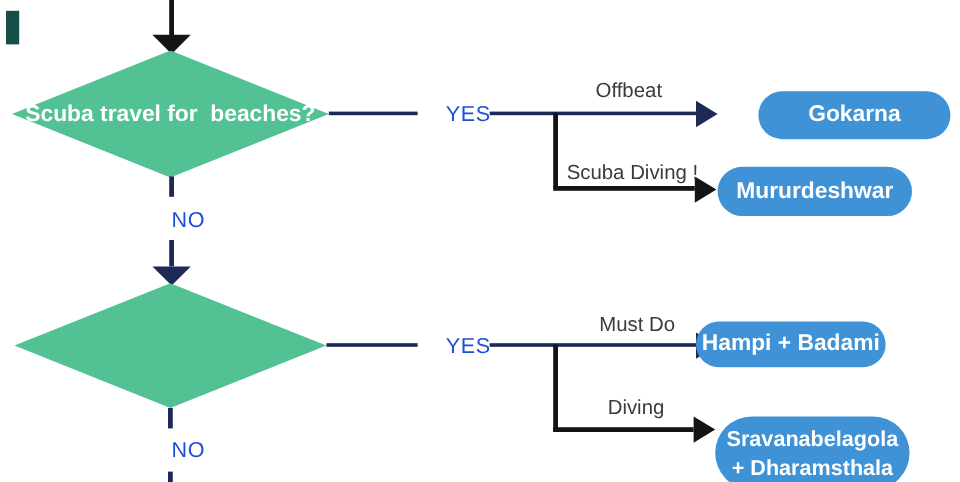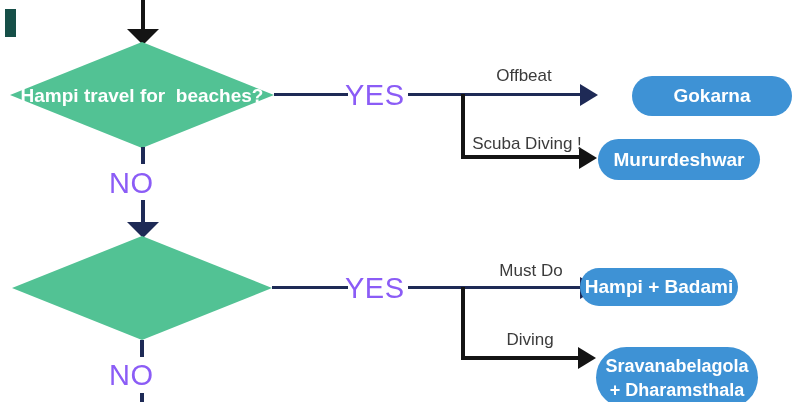--- a/index.html
+++ b/index.html
@@ -19,21 +19,21 @@
     color:#fff;font-weight:bold;font-size:19px;line-height:27px;
     text-align:center;white-space:pre-wrap;
   }
   .pill{
     position:absolute;display:flex;align-items:center;justify-content:center;
     background:var(--blue);border-radius:999px;color:#fff;font-weight:bold;
     font-size:19px;line-height:24px;text-align:center;padding:0 4px;box-sizing:border-box;
   }
   .pill.small{font-size:18px;line-height:24px;margin-top:12px;}
   .yesno{
-    position:absolute;font-size:29px;color:#8b5cf6;text-align:left;
+    position:absolute;font-size:18px;color:#1d4ed8;text-align:right;
     letter-spacing:.5px;line-height:30px;
   }
   .lineLabel{
     position:absolute;font-size:17px;color:var(--gray);
     text-align:center;line-height:20px;
   }
   .arr-right{
     position:absolute;width:0;height:0;
     border-top:11px solid transparent;border-bottom:11px solid transparent;
     border-left:18px solid var(--navy);
@@ -51,21 +51,21 @@
 <body>
 
 <div class="canvas" style="--green: #52C294; --blue: #3E92D5; --navy: #1E2A56; --black: #141414; --gray: #3B3B3B;">
 
   <div class="fragment" style="left:5px;top:9px;width:11px;height:28px;"></div>
 
   <div class="vline blk" style="left:141px;top:0;width:4px;height:30px;"></div>
   <div class="arr-down blackhead" style="left:127px;top:29px;"></div>
 
   <div class="diamond-bg" style="left:10px;top:42px;width:264px;height:106px;"></div>
-  <div class="diamond-text" style="left:10px;top:42px;width:264px;height:106px;">Hampi travel for  beaches?</div>
+  <div class="diamond-text" style="left:10px;top:42px;width:264px;height:106px;">Scuba travel for  beaches?</div>
 
   <div class="hline" style="left:274px;top:93px;width:74px;height:3px;"></div>
   <div class="yesno" style="left:345px;top:80px;width:64px;">YES</div>
   <div class="hline" style="left:408px;top:93px;width:172px;height:3px;"></div>
   <div class="arr-right" style="left:580px;top:84px;"></div>
 
   <div class="vline blk" style="left:461px;top:94px;width:4px;height:62px;"></div>
   <div class="hline blk" style="left:461px;top:155px;width:118px;height:4px;"></div>
   <div class="arr-right blackhead" style="left:579px;top:147px;"></div>
 

